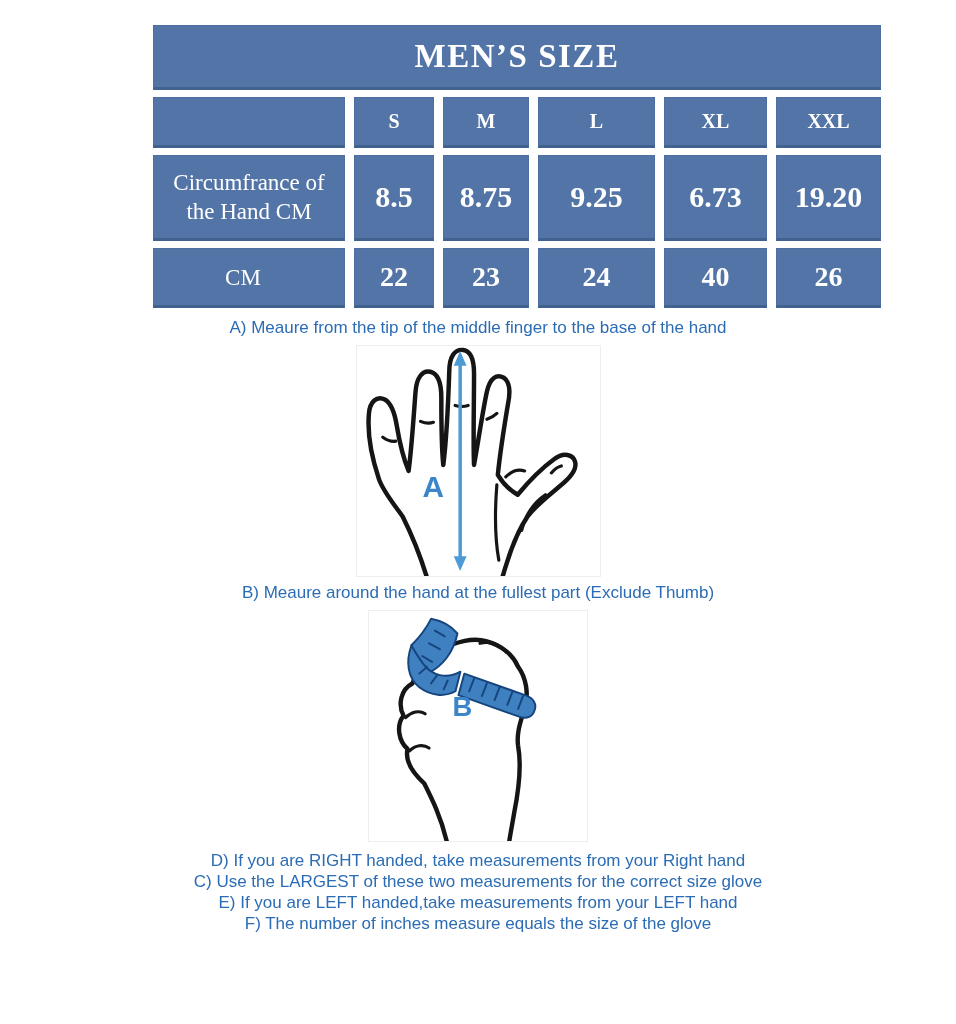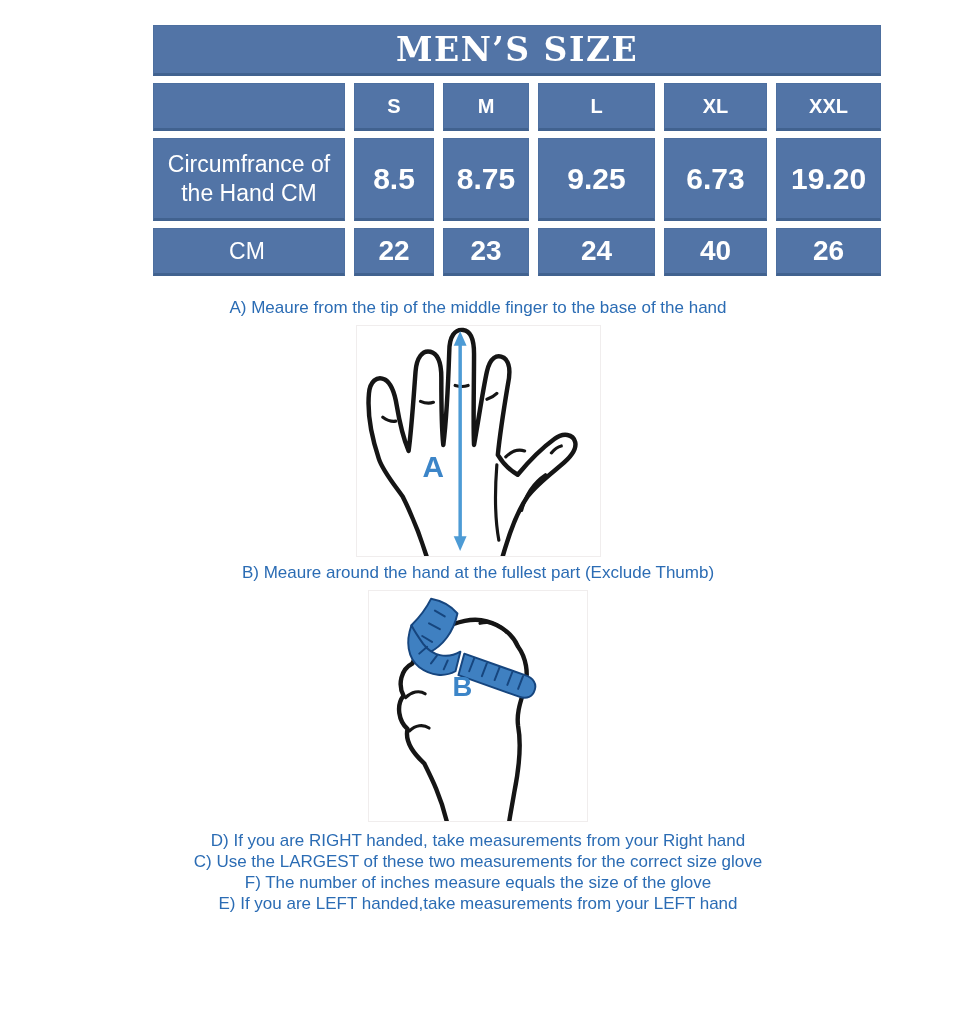--- a/index.html
+++ b/index.html
@@ -18,21 +18,22 @@
     margin:18px 0 0 144px;
     table-layout:fixed;
   }
   table.size-table td {
     background:#5274A6;
     color:#ffffff;
     text-align:center;
     vertical-align:middle;
     border:1px solid #4d6f9f;
     border-bottom:3px solid #41628f;
-    padding:4px;
+    padding:12px;
+    font-family:Liberation Serif, serif;
   }
   td.title-cell {
     height:50px;
     font-family:"DejaVu Serif", serif;
     font-weight:bold;
     font-size:33px;
     letter-spacing:1.5px;
     padding-right:72px; 
   }
   td.size-head { height:48px; font-size:20px; font-weight:bold; }
@@ -46,21 +47,21 @@
   td.val-md { font-size:28px; font-weight:bold; }
 
   
   .instr {
     color:#2B6CB4;
     font-size:17px;
     line-height:21px;
     text-align:center;
     width:956px;
   }
-  .instr-a { margin-top:14px; }
+  .instr-a { margin-top:2px; }
   .instr-b { margin-top:5px; }
   .instr-block { margin-top:8px; }
 
   
   .illus {
     display:block;
     margin:7px auto 0;
     background:#ffffff;
     border:1px solid #f0eded;
   }
@@ -167,15 +168,15 @@
              M 50 64 L 58 57 M 62 74 L 68 66 M 75 80 L 79 71
              M 106 69 L 101 82 M 119 74 L 114 87 M 132 78 L 127 91
              M 145 83 L 140 96 M 156 87 L 151 100"></path>
   </g>
   <text x="84" y="107" font-size="28" font-weight="bold" fill="#3C85C8" font-family="Liberation Sans, sans-serif">B</text>
 </svg>
 
 <div class="instr instr-block">
   <div>D) If you are RIGHT handed, take measurements from your Right hand</div>
   <div>C) Use the LARGEST of these two measurements for the correct size glove</div>
+  <div>E) If you are LEFT handed,take measurements from your LEFT hand</div>
   <div>F) The number of inches measure equals the size of the glove</div>
-  <div>E) If you are LEFT handed,take measurements from your LEFT hand</div>
 </div>
 
 </body></html>

